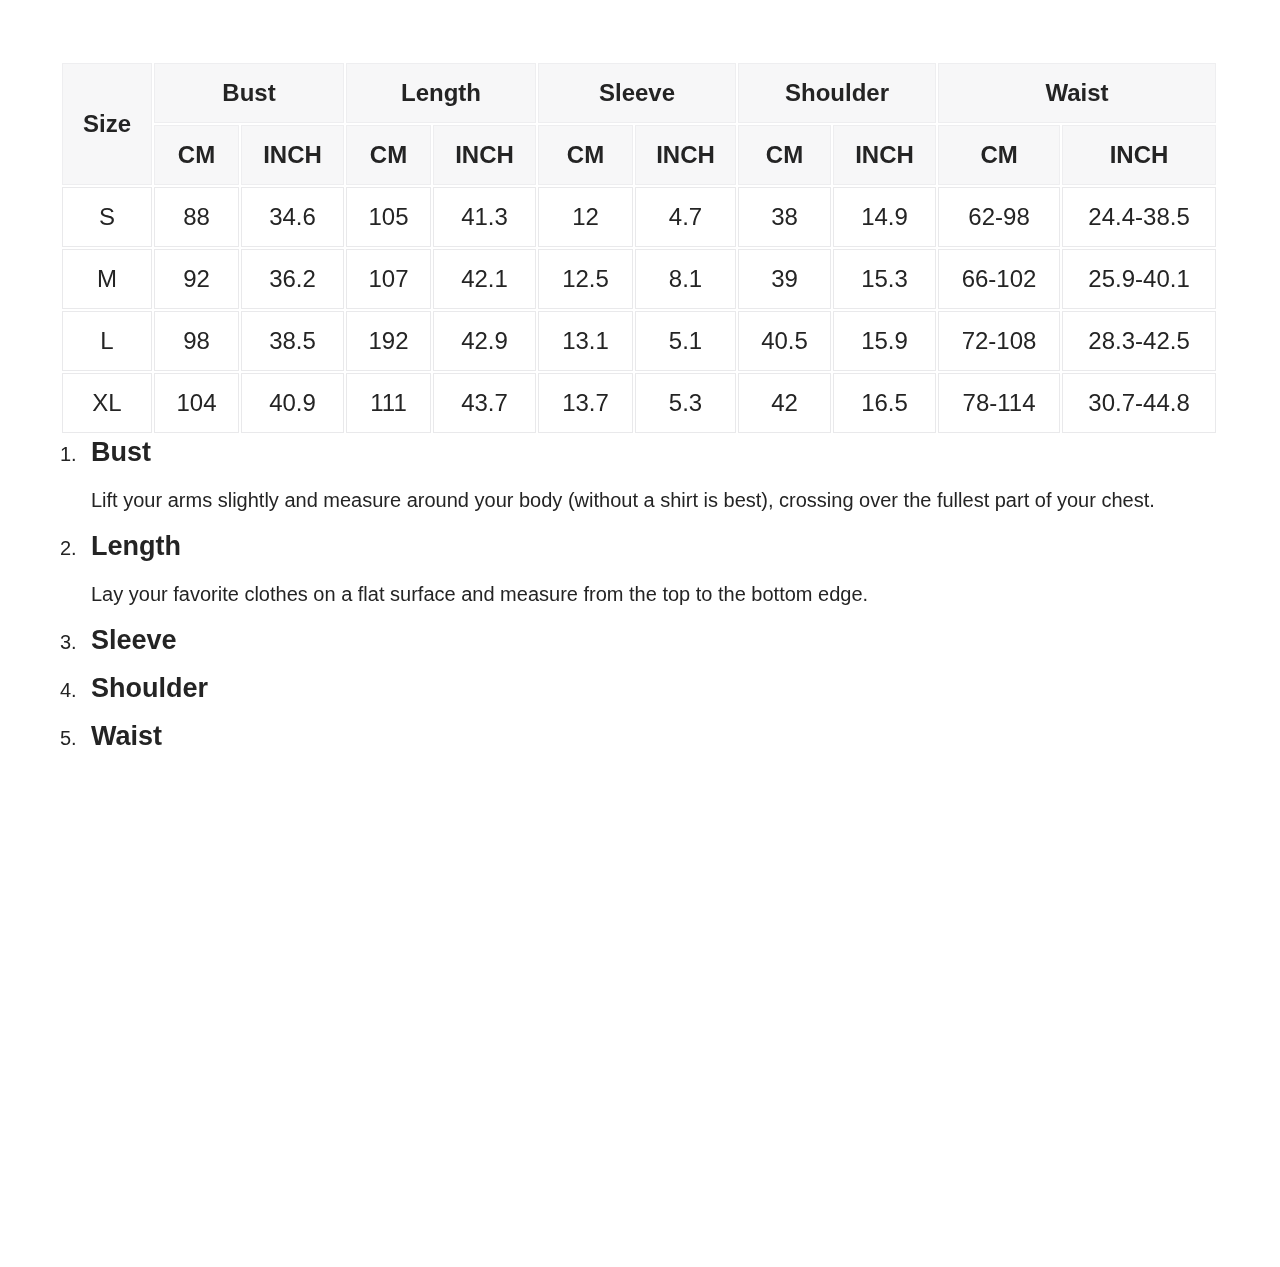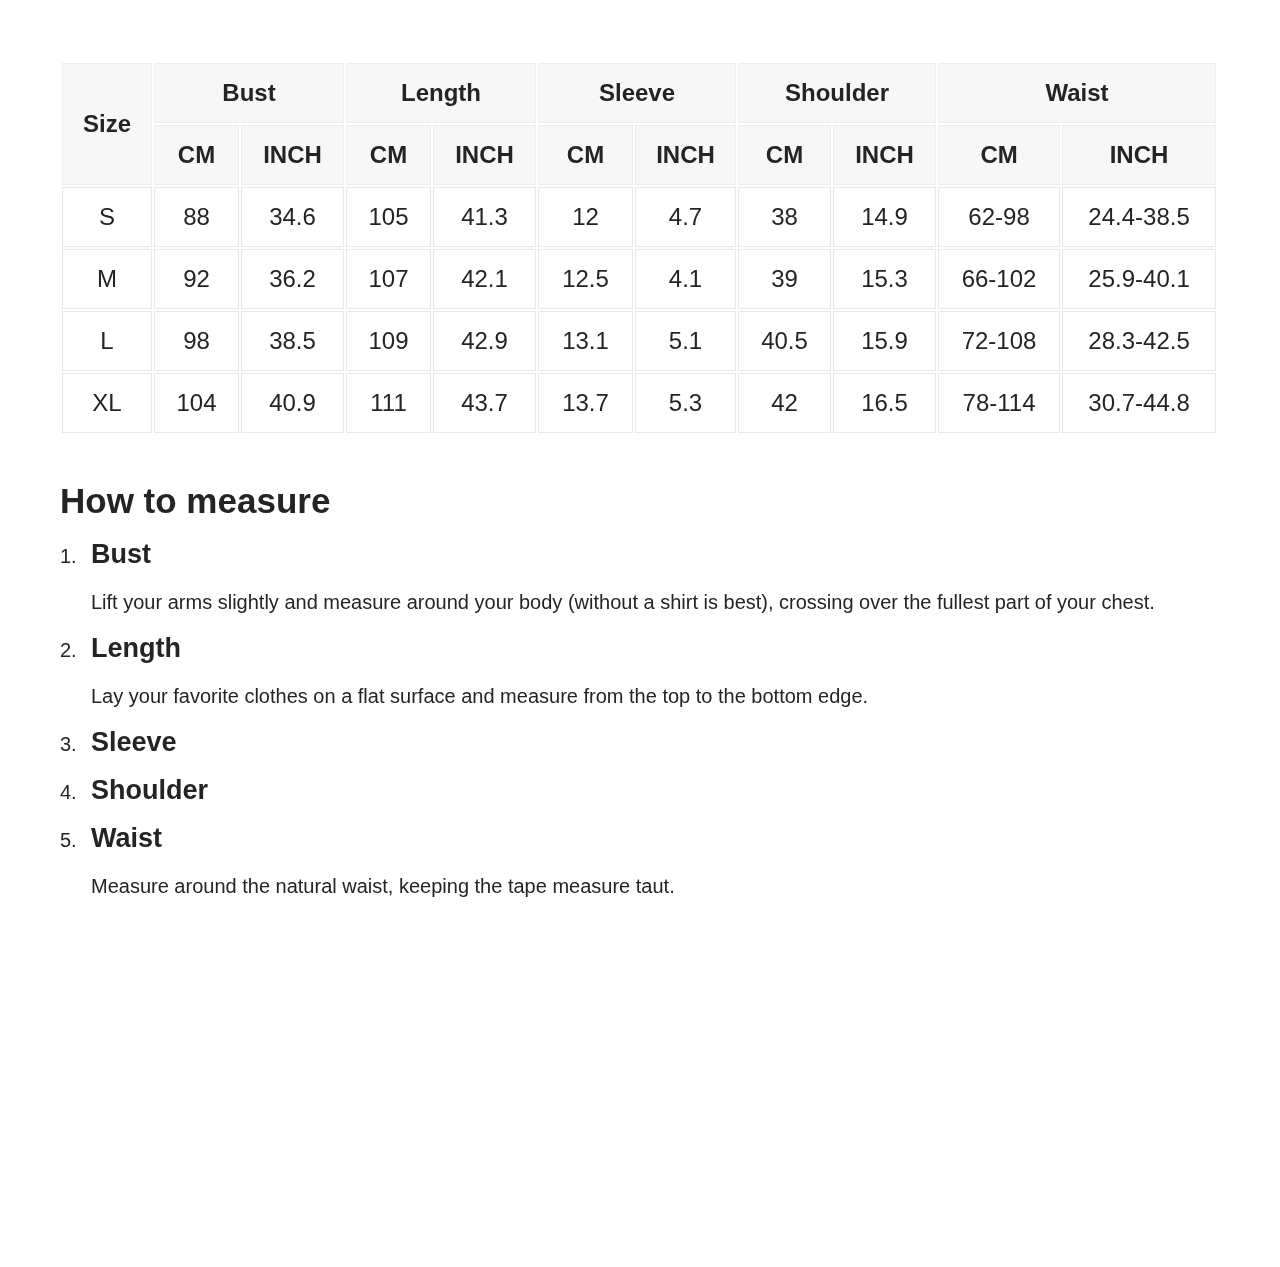--- a/index.html
+++ b/index.html
@@ -151,31 +151,31 @@
         <td>62-98</td>
         <td>24.4-38.5</td>
       </tr>
       <tr>
         <td>M</td>
         <td>92</td>
         <td>36.2</td>
         <td>107</td>
         <td>42.1</td>
         <td>12.5</td>
-        <td>4.1</td>
+        <td>8.1</td>
         <td>39</td>
         <td>15.3</td>
         <td>66-102</td>
         <td>25.9-40.1</td>
       </tr>
       <tr>
         <td>L</td>
         <td>98</td>
         <td>38.5</td>
-        <td>109</td>
+        <td>192</td>
         <td>42.9</td>
         <td>13.1</td>
         <td>5.1</td>
         <td>40.5</td>
         <td>15.9</td>
         <td>72-108</td>
         <td>28.3-42.5</td>
       </tr>
       <tr>
         <td>XL</td>
@@ -186,21 +186,20 @@
         <td>13.7</td>
         <td>5.3</td>
         <td>42</td>
         <td>16.5</td>
         <td>78-114</td>
         <td>30.7-44.8</td>
       </tr>
     </tbody>
   </table>
 
-  <h2 class="htm-heading">How to measure</h2>
 
 
   <div class="steps">
 
     <div class="step">
       <div class="step-head">
         <span class="step-num">1.</span>
         <span class="step-term">Bust</span>
       </div>
       <div class="step-desc">Lift your arms slightly and measure around your body (without a shirt is best), crossing over the fullest part of your chest.</div>
@@ -226,17 +225,16 @@
         <span class="step-num">4.</span>
         <span class="step-term">Shoulder</span>
       </div>
     </div>
 
     <div class="step">
       <div class="step-head">
         <span class="step-num">5.</span>
         <span class="step-term">Waist</span>
       </div>
-      <div class="step-desc">Measure around the natural waist, keeping the tape measure taut.</div>
     </div>
 
   </div>
 </div>
 
 </body></html>

